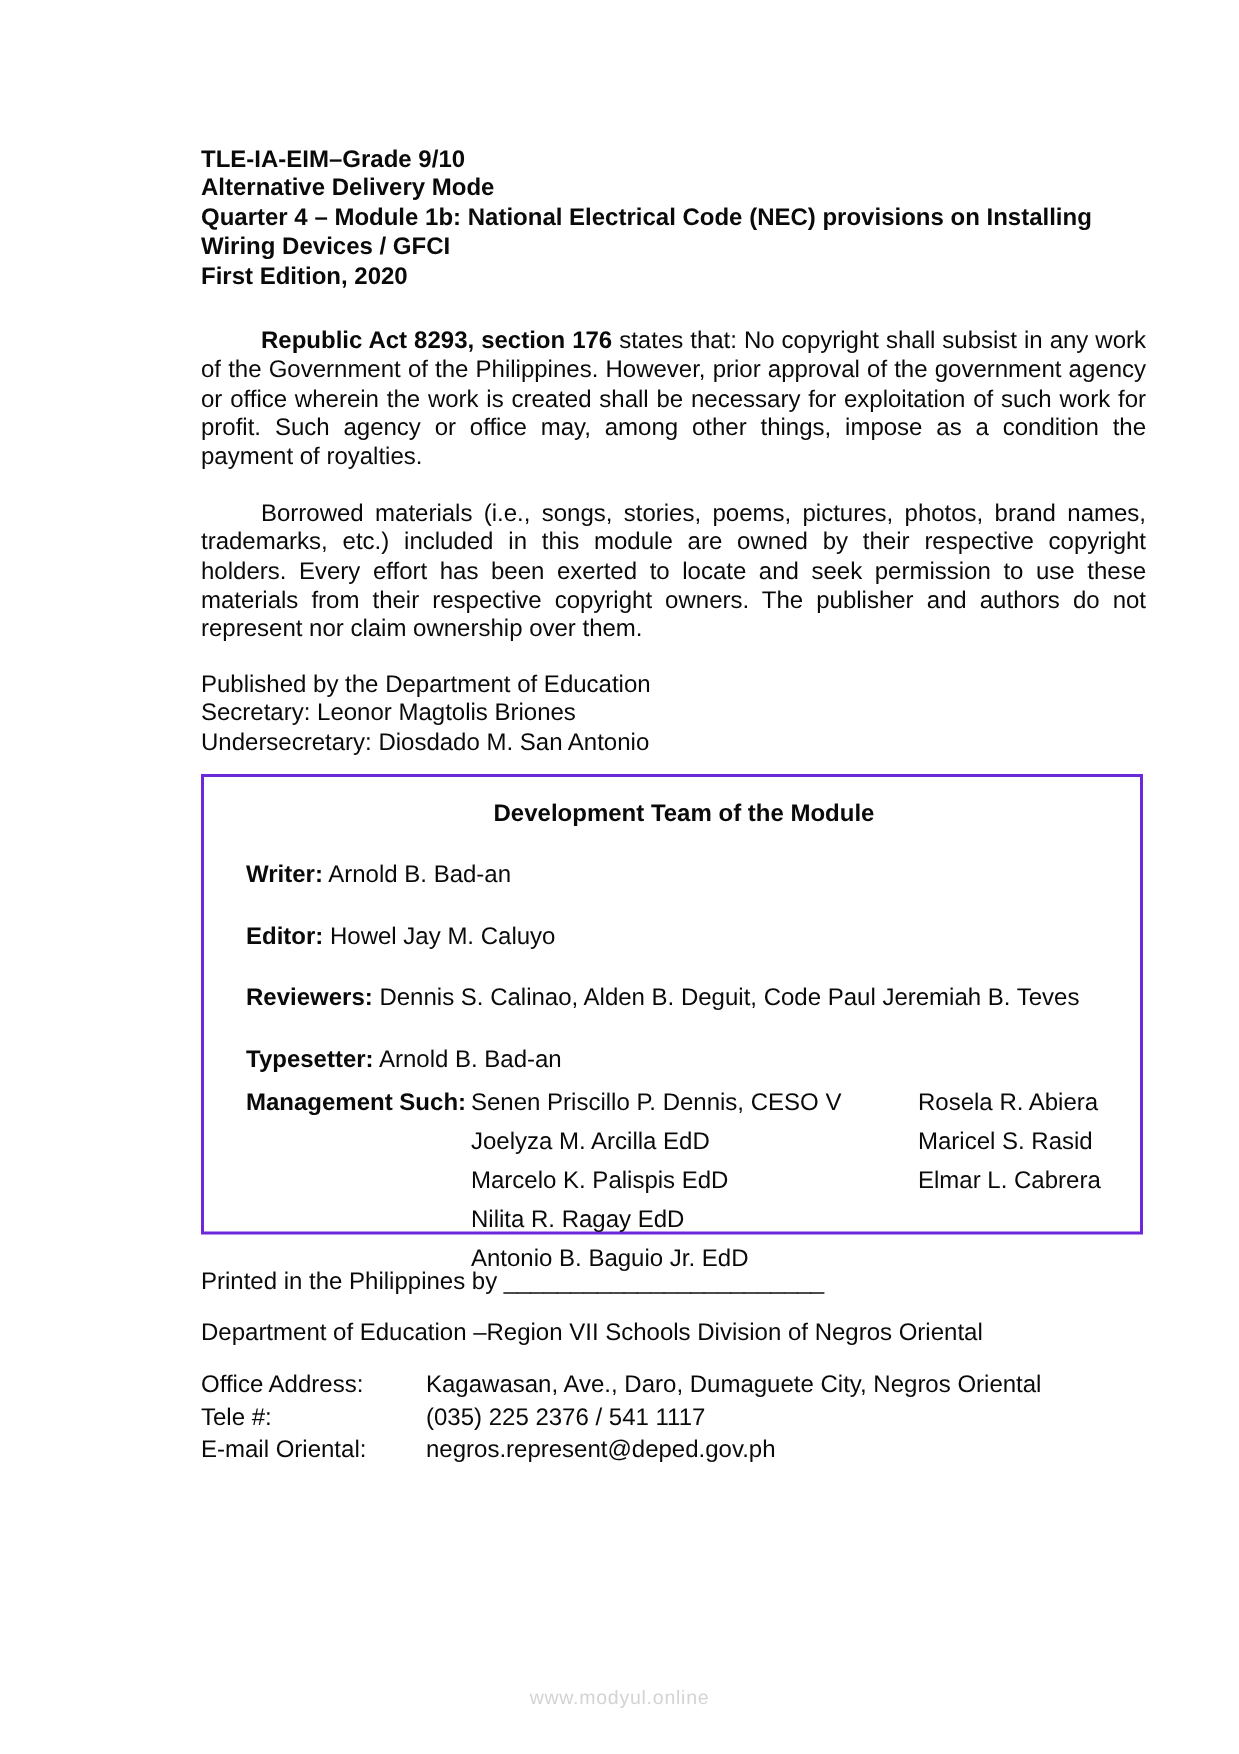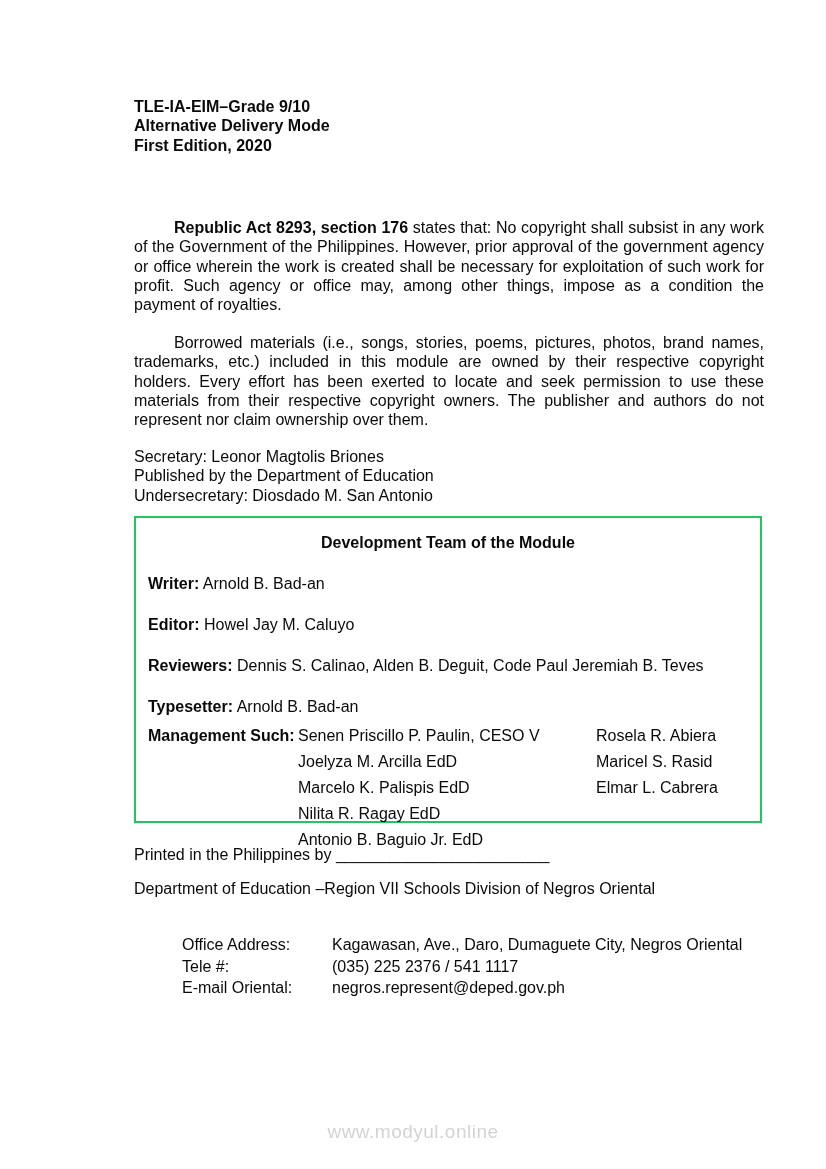--- a/index.html
+++ b/index.html
@@ -23,22 +23,22 @@
     text-indent: 40px;
     line-height: 19.3px;
   }
   .pub-line { line-height: 19.3px; }
   .devteam-box {
     position: absolute;
     left: 99px;
     top: 516px;
     width: 628px;
     height: 307px;
-    border: 2px solid #22c55e;
-    padding: 15px 12px 0 12px;
+    border: 2px solid #6d28d9;
+    padding: 15px 12px 0 28px;
   }
   .dt-title {
     text-align: center;
     font-weight: bold;
     line-height: 19px;
     margin-bottom: 8px;
   }
   .dt-row { line-height: 19px; margin-top: 22px; margin-bottom: 0; }
   .dt-row:first-of-type { margin-top: 8px; }
   .dt-label { font-weight: bold; }
@@ -51,80 +51,81 @@
   .division { font-weight: normal; line-height: 19px; }
   .contact-row { display: flex; line-height: 21.5px; }
   .contact-label { width: 150px; flex: 0 0 150px; }
   .watermark {
     position: absolute;
     left: 0;
     top: 1121px;
     width: 100%;
     text-align: center;
     color: #d3d3d3;
-    font-size: 19px;
+    font-size: 13px;
     letter-spacing: 0.5px;
     line-height: 22px;
   }
 </style>
 </head>
 <body>
 
 <div class="page">
 
   <div class="block hdr" style="top: 97px;">
     <div>TLE-IA-EIM–Grade 9/10</div>
     <div>Alternative Delivery Mode</div>
+    <div>Quarter 4 – Module 1b: National Electrical Code (NEC) provisions on Installing Wiring Devices / GFCI</div>
     <div>First Edition, 2020</div>
   </div>
 
   <p class="block para" style="top: 218px;"><span class="bold">Republic Act 8293, section 176</span><span> states that: No copyright shall subsist in any work of the Government of the Philippines. However, prior approval of the government agency or office wherein the work is created shall be necessary for exploitation of such work for profit. Such agency or office may, among other things, impose as a condition the payment of royalties.</span></p>
 
   <p class="block para" style="top: 333px;">Borrowed materials (i.e., songs, stories, poems, pictures, photos, brand names, trademarks, etc.) included in this module are owned by their respective copyright holders. Every effort has been exerted to locate and seek permission to use these materials from their respective copyright owners. The publisher and authors do not represent nor claim ownership over them.</p>
 
   <div class="block" style="top: 447px;">
+    <div class="pub-line">Published by the Department of Education</div>
     <div class="pub-line">Secretary: Leonor Magtolis Briones</div>
-    <div class="pub-line">Published by the Department of Education</div>
     <div class="pub-line">Undersecretary: Diosdado M. San Antonio</div>
   </div>
 
   <div class="devteam-box">
     <div class="dt-title">Development Team of the Module</div>
 
     <div class="dt-row"><span class="dt-label">Writer:</span> <span>Arnold B. Bad-an</span></div>
 
     <div class="dt-row"><span class="dt-label">Editor:</span> <span>Howel Jay M. Caluyo</span></div>
 
     <div class="dt-row"><span class="dt-label">Reviewers:</span> <span>Dennis S. Calinao, Alden B. Deguit, Code Paul Jeremiah B. Teves</span></div>
 
     <div class="dt-row"><span class="dt-label">Typesetter:</span> <span>Arnold B. Bad-an</span></div>
 
 
     <div class="mgmt">
       <span class="mgmt-label">Management Such:</span>
       <div class="mgmt-col1">
-        <div>Senen Priscillo P. Paulin, CESO V</div>
+        <div>Senen Priscillo P. Dennis, CESO V</div>
         <div>Joelyza M. Arcilla EdD</div>
         <div>Marcelo K. Palispis EdD</div>
         <div>Nilita R. Ragay EdD</div>
         <div>Antonio B. Baguio Jr. EdD</div>
       </div>
       <div class="mgmt-col2">
         <div>Rosela R. Abiera</div>
         <div>Maricel S. Rasid</div>
         <div>Elmar L. Cabrera</div>
       </div>
     </div>
   </div>
 
   <div class="block printed" style="top: 845px;"><span>Printed in the Philippines by</span> <span>________________________</span></div>
 
   <div class="block division" style="top: 879px;">Department of Education –Region VII Schools Division of Negros Oriental</div>
 
-  <div class="block" style="top: 934px; margin-left: 48px;">
+  <div class="block" style="top: 913px;">
     <div class="contact-row">
       <span class="contact-label">Office Address:</span>
       <span>Kagawasan, Ave., Daro, Dumaguete City, Negros Oriental</span>
     </div>
     <div class="contact-row">
       <span class="contact-label">Tele #:</span>
       <span>(035) 225 2376 / 541 1117</span>
     </div>
     <div class="contact-row">
       <span class="contact-label">E-mail Oriental:</span>

